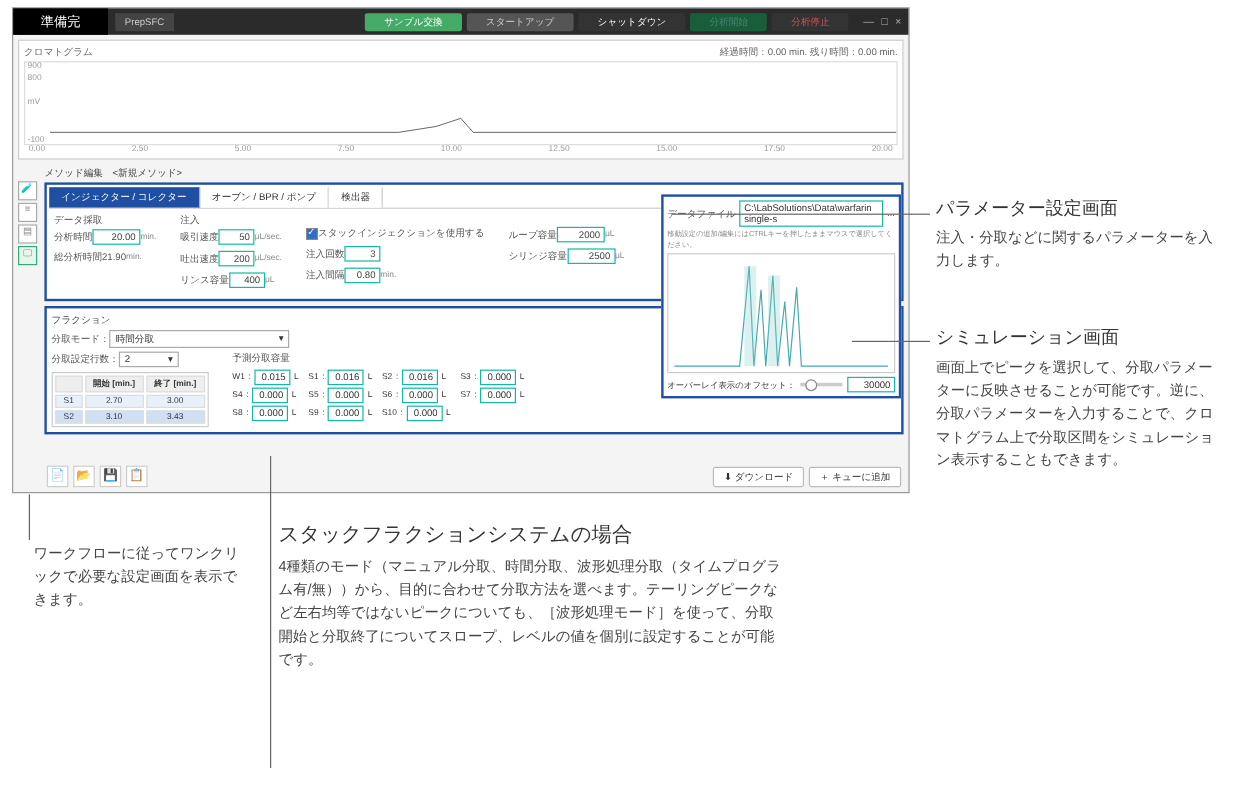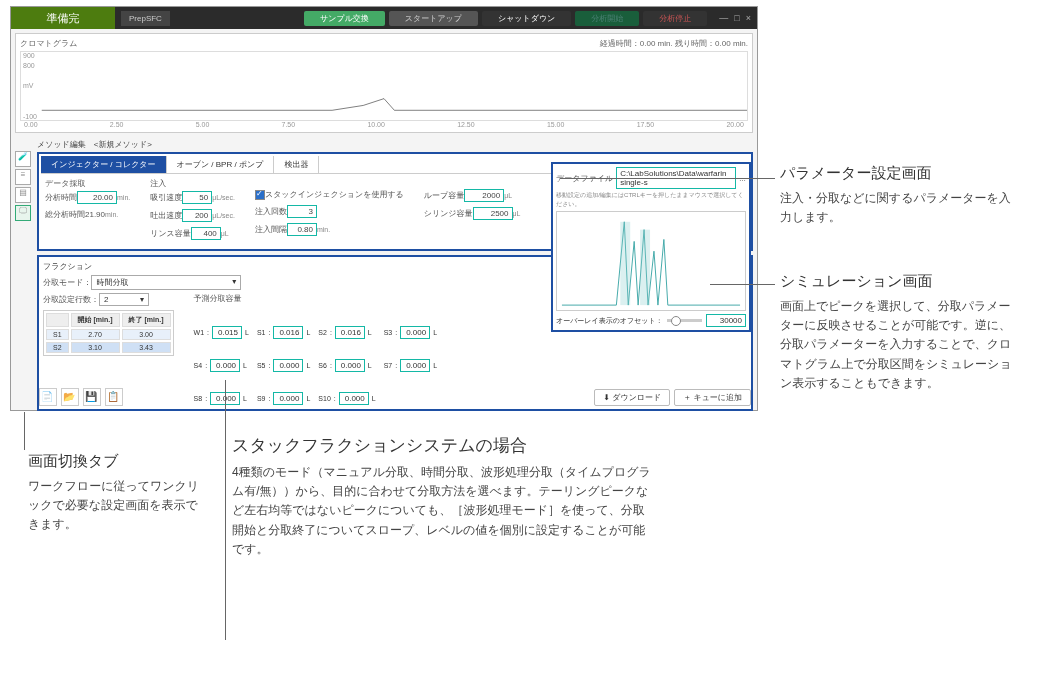--- a/index.html
+++ b/index.html
@@ -1,19 +1,19 @@
 <!DOCTYPE html>
 <html><head>
 <meta charset="utf-8">
 <style>
 *{box-sizing:border-box;margin:0;padding:0;font-family:"Meiryo","MS PGothic",sans-serif}
 body{background:#fff;width:1040px;height:674px;position:relative;font-size:10px;color:#333}
 .app{position:absolute;left:10px;top:6px;width:748px;height:405px;border:1px solid #999;background:#f4f4f4;display:flex;flex-direction:column}
 .topbar{height:22px;background:#2b2b2b;display:flex;align-items:center;color:#ccc}
-.status{background:#4d7c0f;color:#fff;height:22px;width:104px;display:flex;align-items:center;justify-content:center;font-size:11px}
+.status{background:#000000;color:#fff;height:22px;width:79px;display:flex;align-items:center;justify-content:center;font-size:11px}
 .tab{margin-left:6px;padding:3px 8px;background:#444;color:#ccc;font-size:8px}
 .topbtns{margin-left:auto;display:flex;gap:4px;padding-right:6px}
 .topbtn{padding:2px 16px;font-size:8px;border-radius:2px;display:flex;align-items:center;gap:3px}
 .tb1{background:#4a6;color:#fff}.tb2{background:#555;color:#ccc}.tb3{background:#333;color:#fff}
 .tb4{background:#0a5;color:#7fd;opacity:.4}.tb5{background:#333;color:#c55}
 .winctrl{display:flex;gap:6px;color:#aaa;padding:0 6px;font-size:9px}
 .chrom{margin:4px;background:#fff;border:1px solid #ccc;padding:4px}
 .chromhd{font-size:8px;color:#666;display:flex;justify-content:space-between}
 .chromplot{height:70px;border:1px solid #ddd;margin-top:2px;position:relative}
 .chromplot svg{width:100%;height:100%}
@@ -39,21 +39,21 @@
 .col{display:flex;flex-direction:column;gap:2px}
 .cb{width:10px;height:10px;border:1px solid #888;background:#2a6fc9;display:inline-block;position:relative}
 .cb::after{content:"✓";color:#fff;font-size:8px;position:absolute;left:0;top:-2px}
 .fbox{border:2px solid #1e4fa3;background:#fff;padding:4px;margin-top:4px}
 .fhd{font-size:8px;color:#444;margin-bottom:3px}
 .sel{border:1px solid #aaa;padding:1px 4px;font-size:8px;width:150px;background:#fff;display:inline-flex;justify-content:space-between}
 .tbl{border:1px solid #ccc;margin-top:4px;font-size:7px}
 .tbl th,.tbl td{border:1px solid #ddd;padding:1px 6px;text-align:center}
 .tbl th{background:#eee}
 .r1{background:#e8f0fa}.r2{background:#cfe0f5}
-.wgrid{display:grid;grid-template-columns:repeat(4,auto);gap:20px 8px;font-size:7px;margin-top:22px}
+.wgrid{display:grid;grid-template-columns:repeat(4,auto);gap:2px 8px;font-size:7px;margin-top:4px}
 .wcell{display:flex;align-items:center;gap:3px}
 .simbox{position:absolute;right:6px;top:155px;width:200px;border:2px solid #1e4fa3;background:#fff;padding:3px;font-size:7px}
 .simfile{display:flex;gap:3px;align-items:center;margin-bottom:2px}
 .simnote{color:#888;font-size:6px;margin-bottom:2px}
 .simplot{height:100px;border:1px solid #ccc;position:relative}
 .simplot svg{width:100%;height:100%}
 .simfoot{display:flex;align-items:center;gap:4px;margin-top:3px;font-size:7px}
 .slider{flex:1;height:3px;background:#ccc;position:relative}
 .slider::before{content:"";position:absolute;left:4px;top:-3px;width:8px;height:8px;background:#fff;border:1px solid #888;border-radius:50%}
 .footbar{position:absolute;bottom:4px;left:28px;right:6px;display:flex;align-items:center;gap:4px}
@@ -294,19 +294,18 @@
 
 <div class="ann" style="left:780px;top:164px;width:240px">
   <h3>パラメーター設定画面</h3>
     <p>注入・分取などに関するパラメーターを入力します。</p>
 </div>
 <div class="ann" style="left:780px;top:272px;width:240px">
   <h3>シミュレーション画面</h3>
     <p>画面上でピークを選択して、分取パラメーターに反映させることが可能です。逆に、分取パラメーターを入力することで、クロマトグラム上で分取区間をシミュレーション表示することもできます。</p>
 </div>
 <div class="ann" style="left:28px;top:452px;width:180px">
-  <h3>画面切換タブ</h3>
     <p>ワークフローに従ってワンクリックで必要な設定画面を表示できます。</p>
 </div>
 <div class="ann" style="left:232px;top:434px;width:420px">
   <h3 style="font-size:17px">スタックフラクションシステムの場合</h3>
   <p style="">4種類のモード（マニュアル分取、時間分取、波形処理分取（タイムプログラム有/無））から、目的に合わせて分取方法を選べます。テーリングピークなど左右均等ではないピークについても、［波形処理モード］を使って、分取開始と分取終了についてスロープ、レベルの値を個別に設定することが可能です。</p>
 </div>
 
 </body></html>

